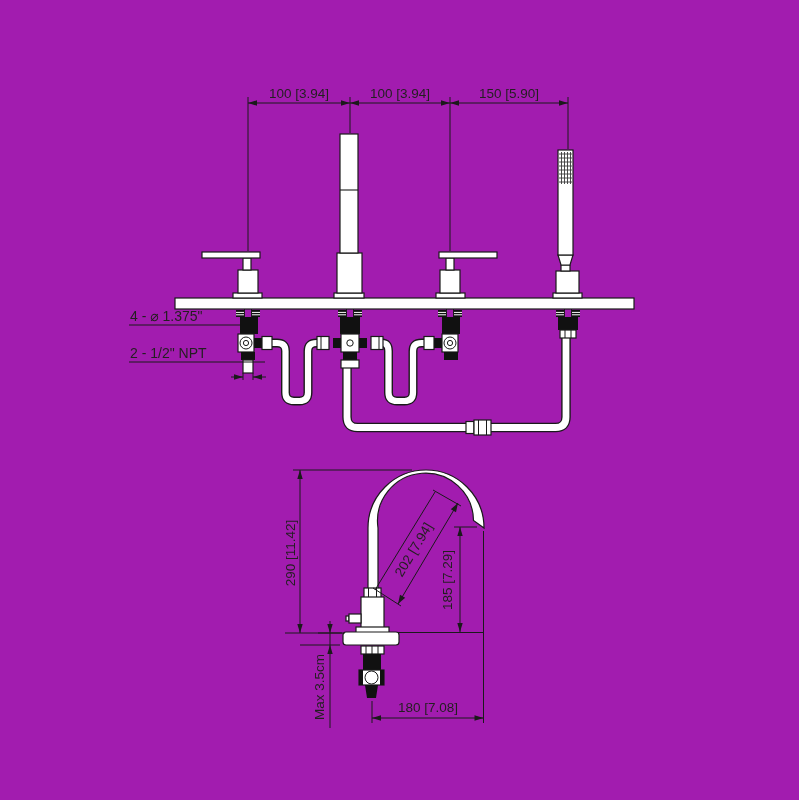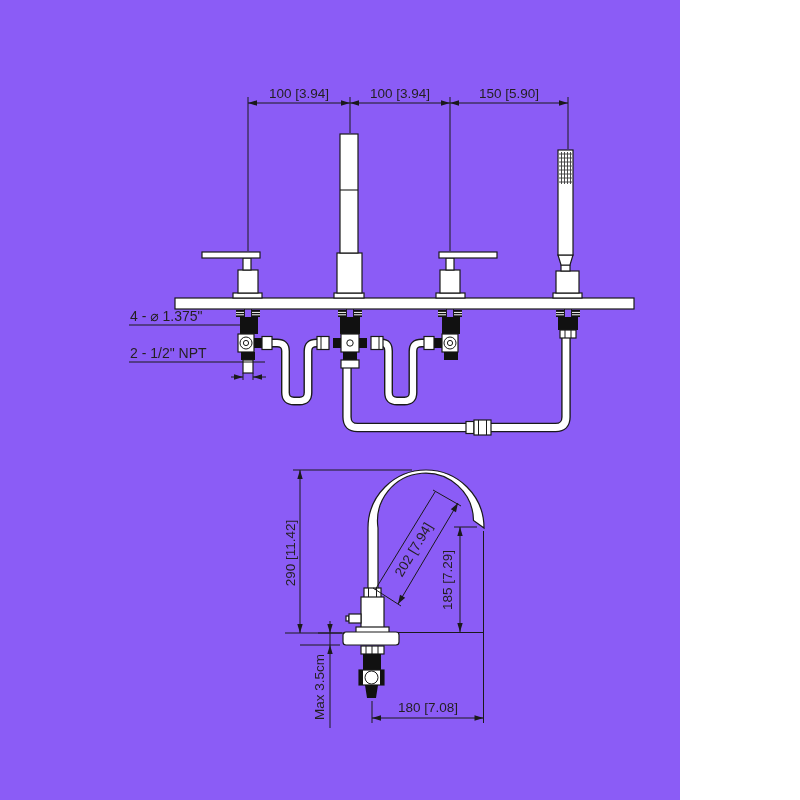--- a/index.html
+++ b/index.html
@@ -1,16 +1,16 @@
 <!DOCTYPE html>
 <html><head>
 <meta charset="utf-8">
 <style>
   html,body{margin:0;padding:0;background:#ffffff;}
-  .page{width:680px;height:800px;background:#8b5cf6;position:relative;overflow:hidden;}
+  .page{width:799px;height:800px;background:#a21caf;position:relative;overflow:hidden;}
   svg{display:block;}
   .ln{stroke:#1a1a1a;stroke-width:1.1;fill:none;}
   .thin{stroke:#1a1a1a;stroke-width:1;fill:none;}
   .part{fill:#ffffff;stroke:#1a1a1a;stroke-width:1.2;}
   .solid{fill:#111111;stroke:none;}
   .arrow{fill:#1a1a1a;stroke:none;}
   .pipeOuter{fill:none;stroke:#1a1a1a;stroke-width:9.5;}
   .pipeInner{fill:none;stroke:#ffffff;stroke-width:6.8;}
   .hoseOuter{fill:none;stroke:#1a1a1a;stroke-width:9;}
   .hoseInner{fill:none;stroke:#ffffff;stroke-width:6.2;}

